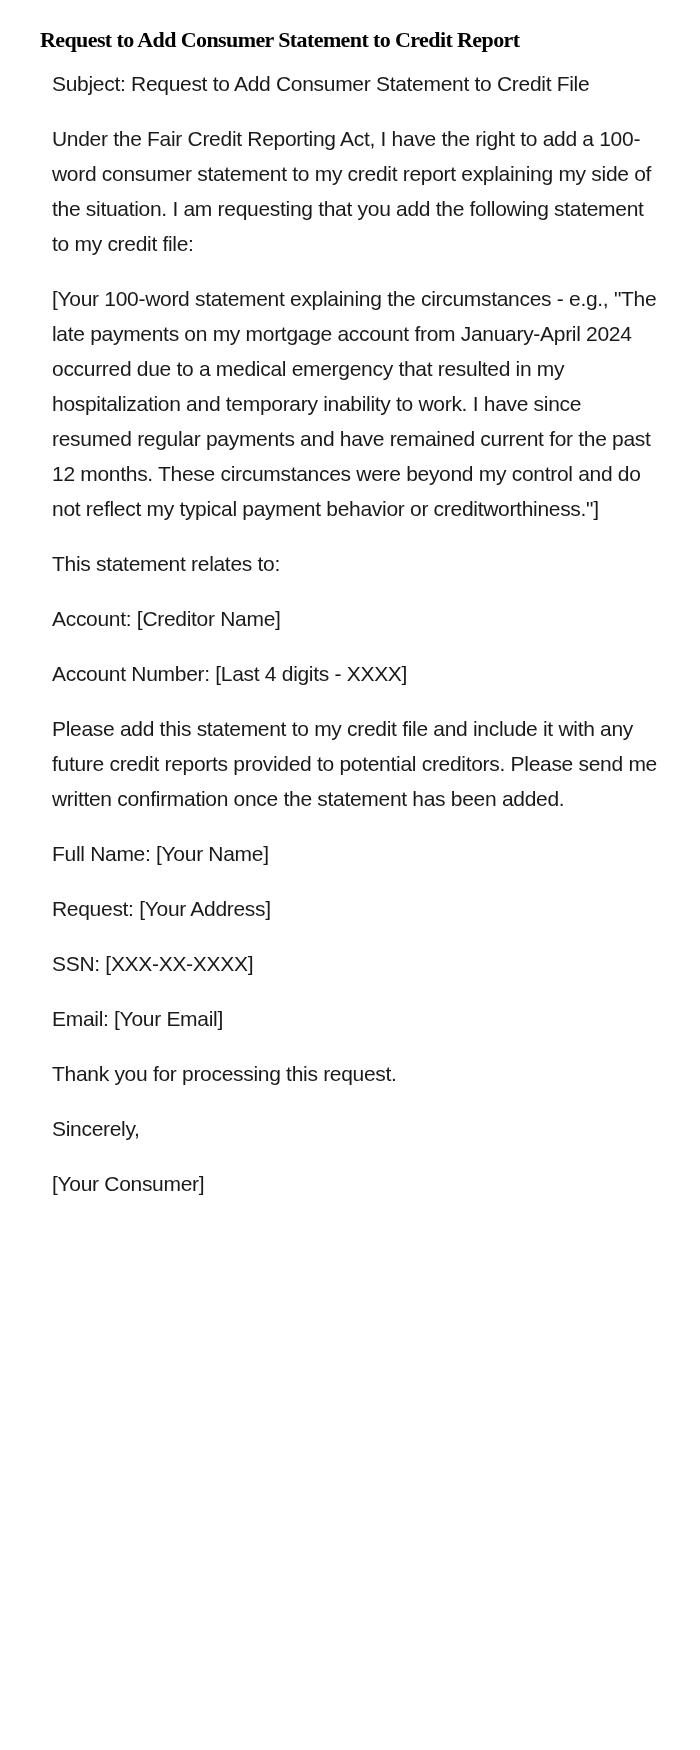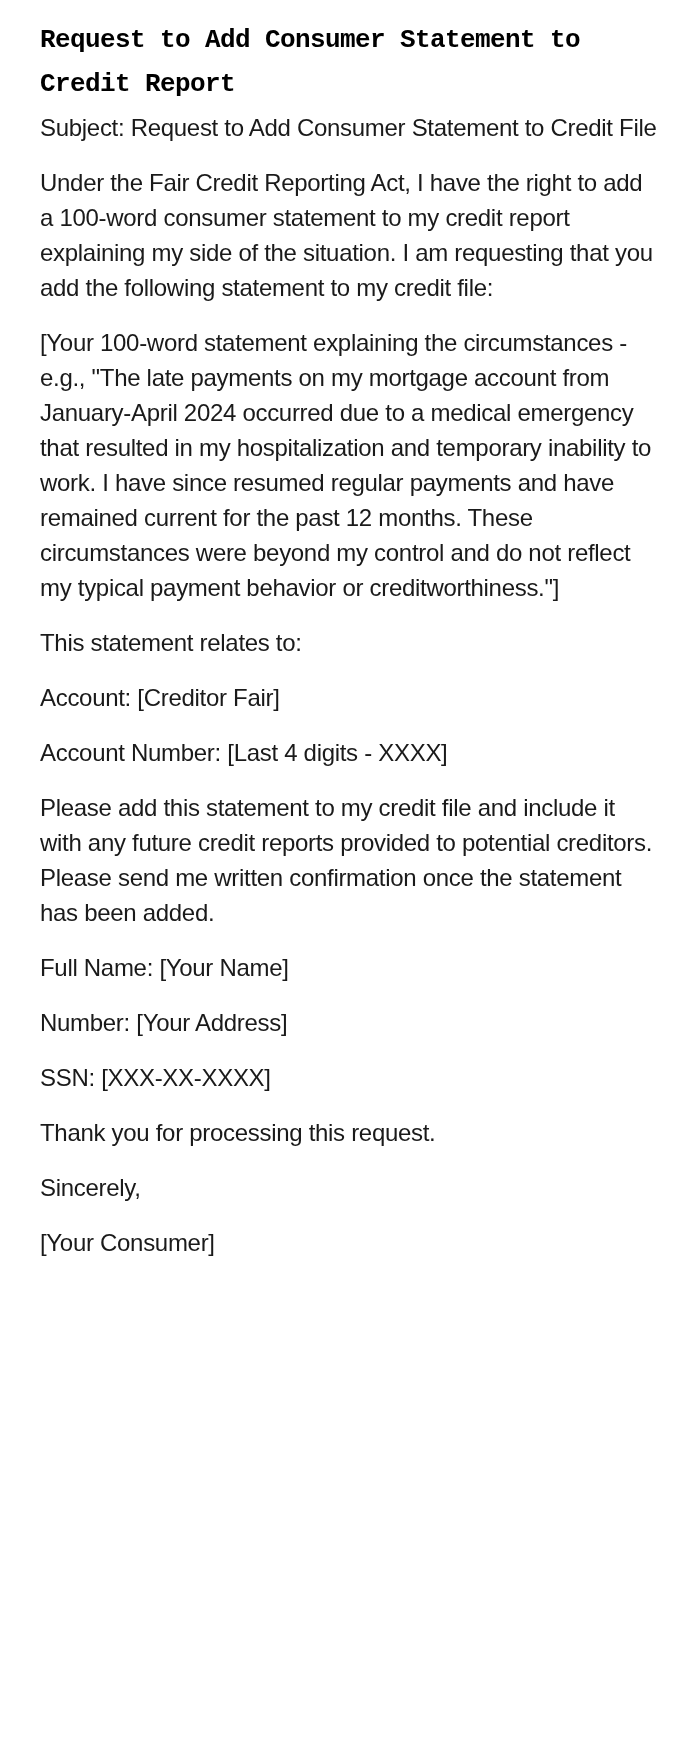--- a/index.html
+++ b/index.html
@@ -3,46 +3,47 @@
   <meta charset="utf-8">
   <style>
     html, body { margin: 0; padding: 0; background: #ffffff; }
     body { width: 700px; height: 1750px; overflow: hidden; }
     .page {
       padding: 18px 40px 0 40px;
       color: #1a1a1a;
       font-family: "Liberation Sans", "DejaVu Sans", sans-serif;
     }
     .title {
-      font-family: Liberation Mono, monospace;
+      font-family: Liberation Serif, serif;
       font-weight: 700;
-      font-size: 26px;
+      font-size: 22px;
       line-height: 44px;
       margin: 0 0 4px 0;
       letter-spacing: -0.6px;
       color: #000;
     }
     .para {
-      font-size: 24px;
+      font-size: 21px;
       line-height: 35px;
-      margin: 0 0 20px 0;
+      margin: 0 0 20px 12px;
       letter-spacing: -0.3px;
     }
   </style>
 </head>
 <body>
 
 <div class="page">
   <h1 class="title">Request to Add Consumer Statement to Credit Report</h1>
   <p class="para">Subject: Request to Add Consumer Statement to Credit File</p>
   <p class="para">Under the Fair Credit Reporting Act, I have the right to add a 100-word consumer statement to my credit report explaining my side of the situation. I am requesting that you add the following statement to my credit file:</p>
   <p class="para">[Your 100-word statement explaining the circumstances - e.g., "The late payments on my mortgage account from January-April 2024 occurred due to a medical emergency that resulted in my hospitalization and temporary inability to work. I have since resumed regular payments and have remained current for the past 12 months. These circumstances were beyond my control and do not reflect my typical payment behavior or creditworthiness."]</p>
   <p class="para">This statement relates to:</p>
-  <p class="para">Account: [Creditor Fair]</p>
+  <p class="para">Account: [Creditor Name]</p>
   <p class="para">Account Number: [Last 4 digits - XXXX]</p>
   <p class="para">Please add this statement to my credit file and include it with any future credit reports provided to potential creditors. Please send me written confirmation once the statement has been added.</p>
   <p class="para">Full Name: [Your Name]</p>
-  <p class="para">Number: [Your Address]</p>
+  <p class="para">Request: [Your Address]</p>
   <p class="para">SSN: [XXX-XX-XXXX]</p>
+  <p class="para">Email: [Your Email]</p>
   <p class="para">Thank you for processing this request.</p>
   <p class="para">Sincerely,</p>
   <p class="para">[Your Consumer]</p>
 </div>
 
 </body></html>

